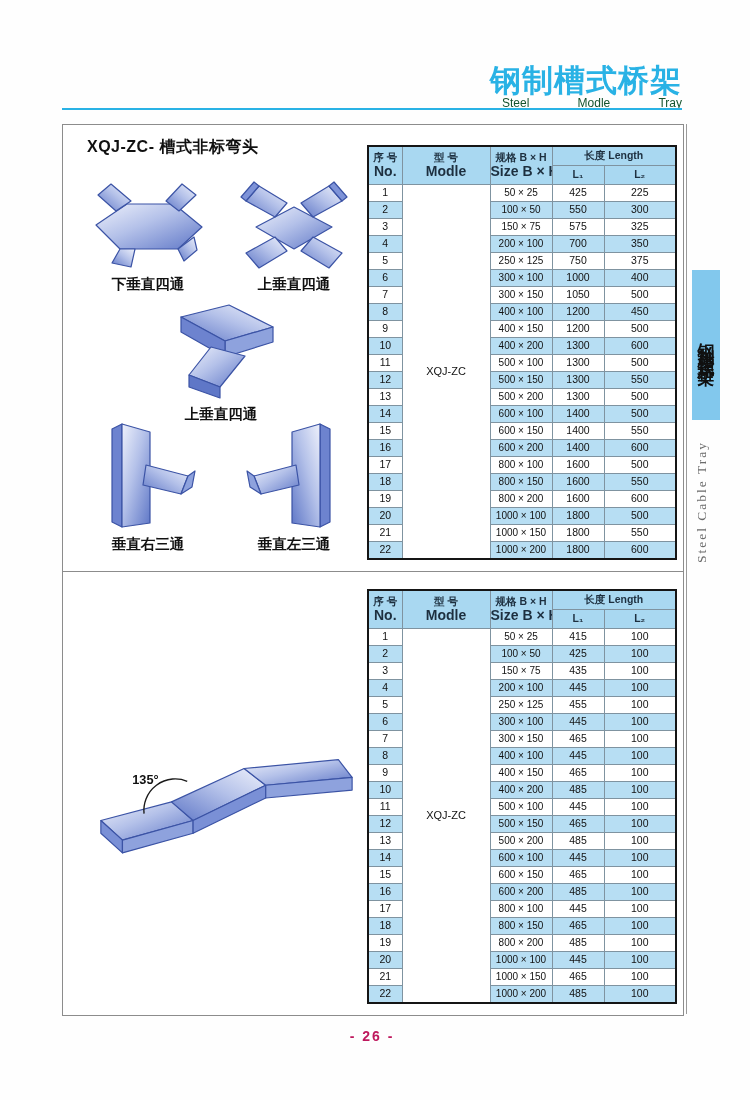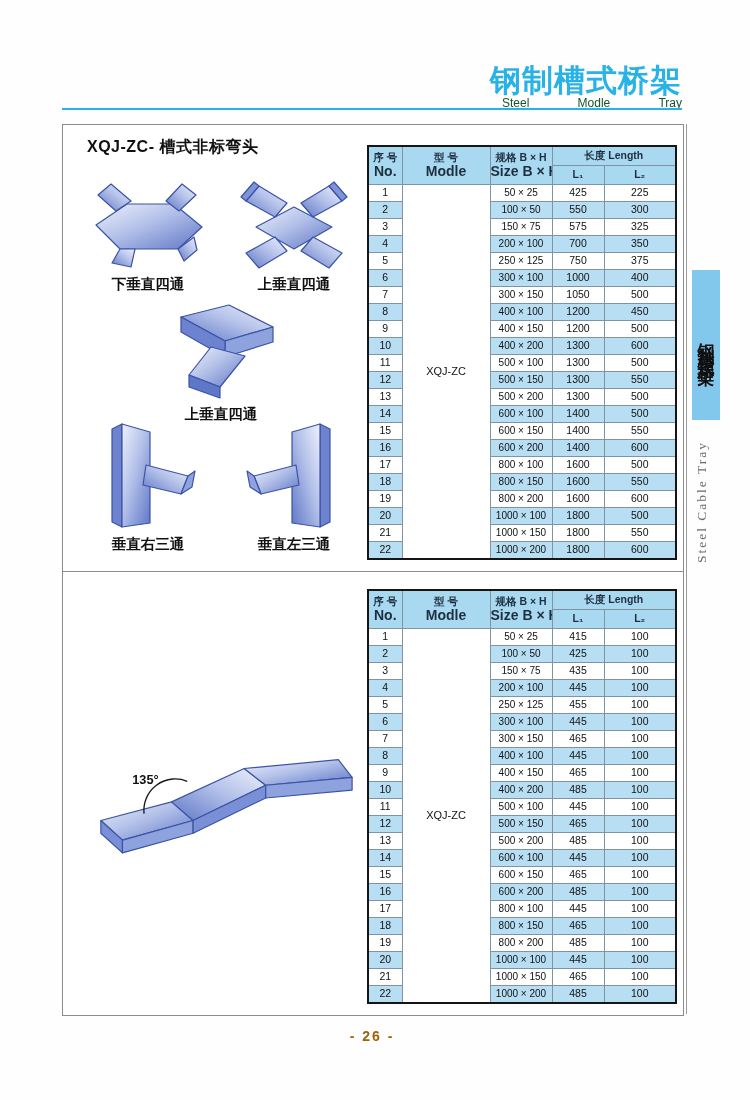--- a/index.html
+++ b/index.html
@@ -80,21 +80,21 @@
   .side-en{
     position:absolute;left:689px;top:426px;width:26px;height:152px;
     writing-mode:vertical-rl;transform:rotate(180deg);
     font-family:"Liberation Serif","DejaVu Serif",serif;
     font-size:13.5px;color:#6b6b6b;letter-spacing:2px;
     display:flex;align-items:center;justify-content:center;white-space:nowrap;
   }
   
   .page-footer{
     position:absolute;left:62px;top:1028px;width:620px;text-align:center;
-    font-size:14px;font-weight:bold;letter-spacing:2px;color:#a16207;
+    font-size:14px;font-weight:bold;letter-spacing:2px;color:#be185d;
   }
 </style>
 </head>
 <body>
 
 <svg width="0" height="0" style="position:absolute" aria-hidden="true">
   <defs>
     <linearGradient id="g1" x1="0%" y1="0%" x2="100%" y2="100%">
       <stop offset="0%" stop-color="#eef1fb"></stop>
       <stop offset="45%" stop-color="#b4c1e9"></stop>

